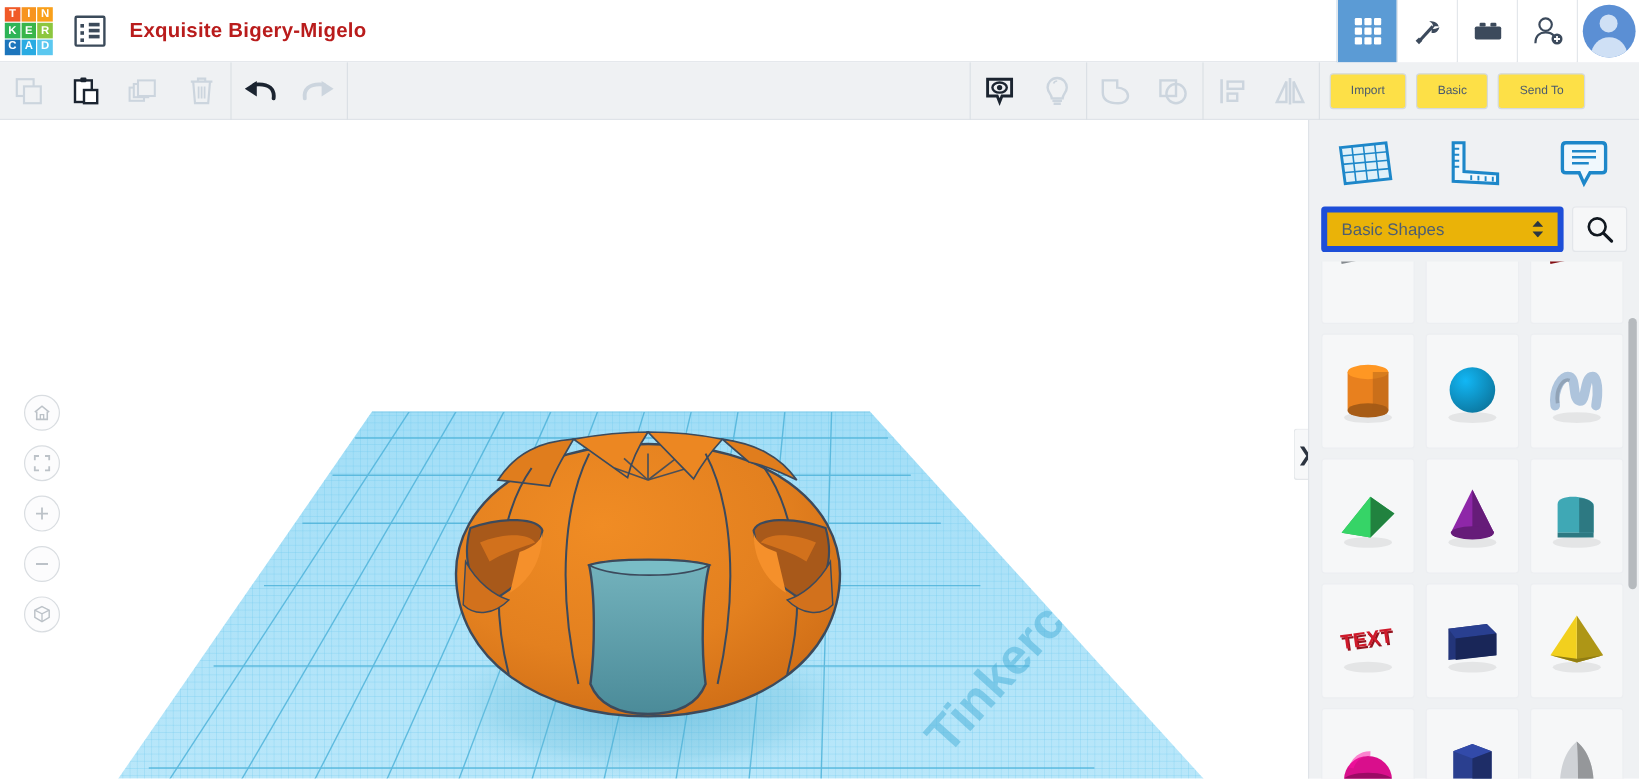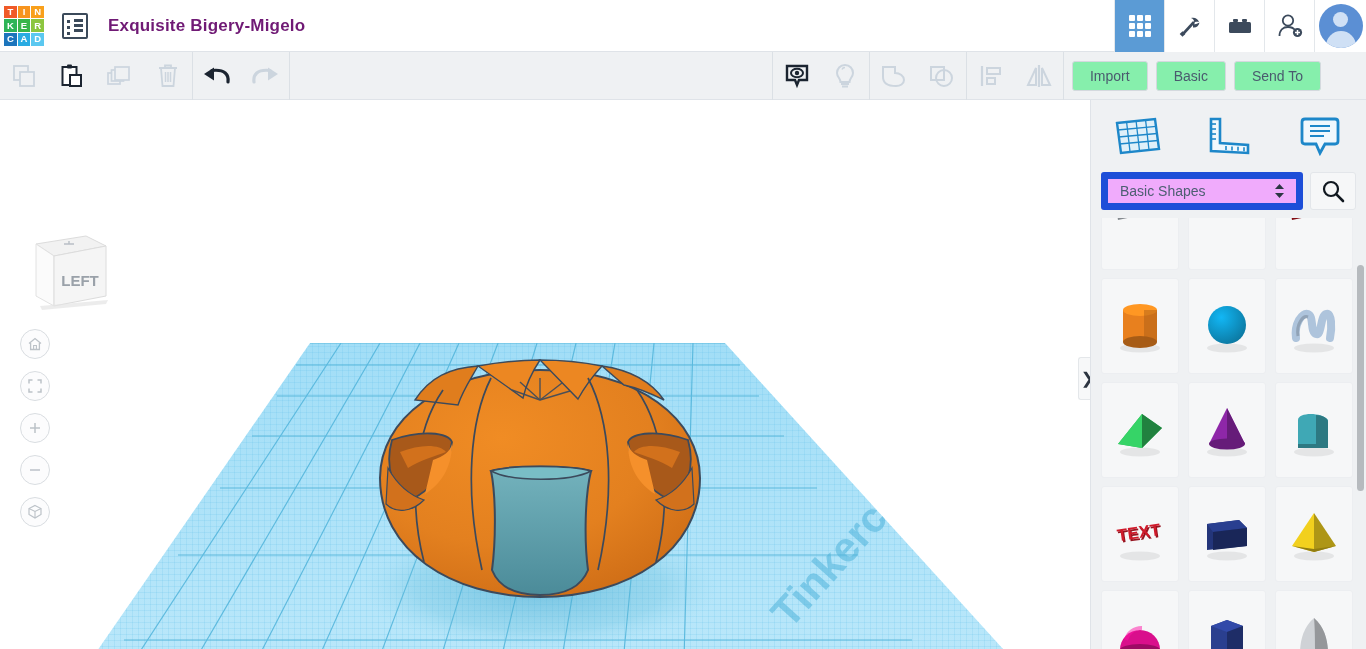--- a/index.html
+++ b/index.html
@@ -33,21 +33,21 @@
     width: 26px; height: 26px; margin-left: 18px;
     border: 2px solid #3b4a5a; border-radius: 2px;
     display: flex; flex-direction: column; justify-content: center;
     padding: 3px 3px; gap: 2px; background: #fff;
     position: relative;
   }
   .doc-icon i { display:block; height: 3px; background:#3b4a5a; margin-left: 7px; }
   .doc-icon i:before{ content:''; position:absolute; left:3px; width:3px; height:3px; background:#3b4a5a;}
   .doc-icon i.r1:before{ top:5px } .doc-icon i.r2:before{ top:11px } .doc-icon i.r3:before{ top:17px }
   .doc-title {
-    margin-left: 20px; font-size: 17px; color: #701a75; font-weight: bold;
+    margin-left: 20px; font-size: 17px; color: #b91c1c; font-weight: bold;
     letter-spacing: .2px;
   }
   .topbar-right { margin-left: auto; display: flex; align-items: center; height: 52px; }
   .tb-btn {
     width: 50px; height: 52px; display: flex; align-items: center; justify-content: center;
     border-left: 1px solid #e3e7eb; background: #fff; cursor: pointer;
   }
   .tb-btn.active { background: #5b9bd5; }
   .grid9 { display: grid; grid-template-columns: repeat(3,1fr); grid-template-rows: repeat(3,1fr); gap: 2px; width: 22px; height: 22px; }
   .grid9 b { background: #fff; display: block; border-radius: 1px; }
@@ -68,21 +68,21 @@
     display: flex; align-items: center;
   }
   .t2-group { display: flex; align-items: center; height: 48px; }
   .t2-btn {
     width: 48px; height: 48px; display: flex; align-items: center; justify-content: center;
     cursor: pointer;
   }
   .sep { width: 1px; height: 48px; background: #dbe0e5; }
   .pill {
     height: 30px; padding: 0 17px; border: 1px solid #d4d9de; border-radius: 3px;
-    background: #86efac; color: #4a5a6e; font-size: 14px;
+    background: #fde047; color: #4a5a6e; font-size: 10px;
     display: flex; align-items: center; justify-content: center;
     margin-left: 8px; cursor: pointer;
   }
 
   
   .canvas {
     position: absolute; left: 0; top: 100px; width: 1090px; height: 549px;
     background: #ffffff; overflow: hidden;
   }
   .viewcube { position:absolute; left: 28px; top: 122px; }
@@ -95,21 +95,21 @@
 
   
   .rpanel {
     position: absolute; left: 1090px; top: 100px; width: 276px; height: 549px;
     background: #eff1f3; border-left: 1px solid #dfe3e8;
   }
   .rp-icons { display: flex; height: 72px; }
   .rp-icon { flex: 1; display:flex; align-items:center; justify-content:center; cursor:pointer; }
   .rp-controls { display: flex; padding: 0 10px; gap: 7px; }
   .select-box {
-    flex: 1; height: 38px; background: #f0abfc; border: 7px solid #1d4ed8; border-radius: 3px;
+    flex: 1; height: 38px; background: #eab308; border: 5px solid #1d4ed8; border-radius: 3px;
     display: flex; align-items: center; padding: 0 12px; font-size: 14px; color: #4d5e72;
     cursor: pointer;
   }
   .spin { margin-left: auto; display:flex; flex-direction:column; gap:3px; }
   .search-box {
     width: 46px; height: 38px; background: #f6f7f8; border: 1px solid #e3e6ea; border-radius: 3px;
     display: flex; align-items: center; justify-content: center; cursor: pointer;
   }
   .shapes-scroll {
     position: absolute; left: 0; top: 118px; width: 276px; height: 431px; overflow: hidden;
@@ -413,30 +413,20 @@
 
         <path d="M491 371 C510 365 570 365 591 371
                  C585 395 584 440 588 470
                  C580 490 560 495 540 495
                  C520 495 500 490 492 470
                  C496 440 496 395 491 371 Z" fill="url(#innerGrad)" stroke="#3c4a5c" stroke-width="2"></path>
         <path d="M491 371 C512 382 570 382 591 371 C570 365 510 365 491 371 Z" fill="#79bdc6" stroke="#3c4a5c" stroke-width="1.5"></path>
       </g>
     </svg>
 
-    <div class="viewcube">
-      <svg width="86" height="92" viewBox="0 0 86 92">
-        <polygon points="8,22 58,14 78,24 26,34" fill="#f2f2f2" stroke="#dcdcdc" stroke-width="1"></polygon>
-        <polygon points="8,22 26,34 26,84 8,74" fill="#fbfbfb" stroke="#e2e2e2" stroke-width="1"></polygon>
-        <polygon points="26,34 78,24 78,74 26,84" fill="#f5f5f5" stroke="#dcdcdc" stroke-width="1"></polygon>
-        <polygon points="12,84 80,78 78,82 14,88" fill="#e4e4e4" opacity=".7"></polygon>
-        <path d="M36 22 h10 m-5 -3 v3" stroke="#b9bfc6" stroke-width="1.4" fill="none"></path>
-        <text x="52" y="64" text-anchor="middle" font-family="Liberation Sans, sans-serif" font-size="15" font-weight="bold" fill="#9aa1a9" id="vc-label">LEFT</text>
-      </svg>
-    </div>
 
     <div class="nav-col">
       <div class="nav-btn">
         <svg width="16" height="16" viewBox="0 0 16 16">
           <path d="M2 7.5 L8 2.5 L14 7.5" fill="none" stroke="#bcc2c8" stroke-width="1.3"></path>
           <path d="M3.6 7 V13.5 H12.4 V7" fill="none" stroke="#bcc2c8" stroke-width="1.3"></path>
           <path d="M6.6 13.5 V9.5 H9.4 V13.5" fill="none" stroke="#bcc2c8" stroke-width="1.1"></path>
         </svg>
       </div>
       <div class="nav-btn">

